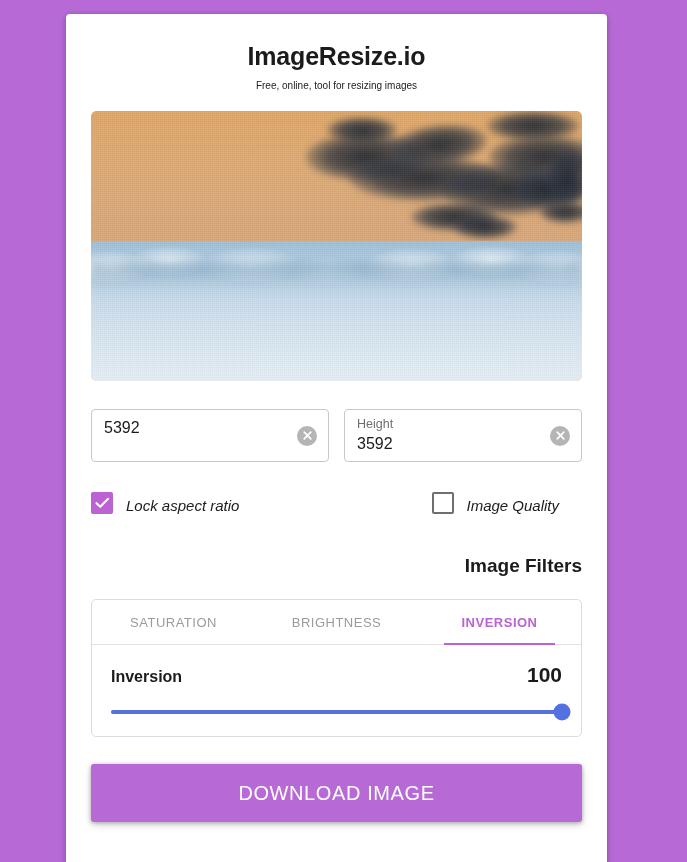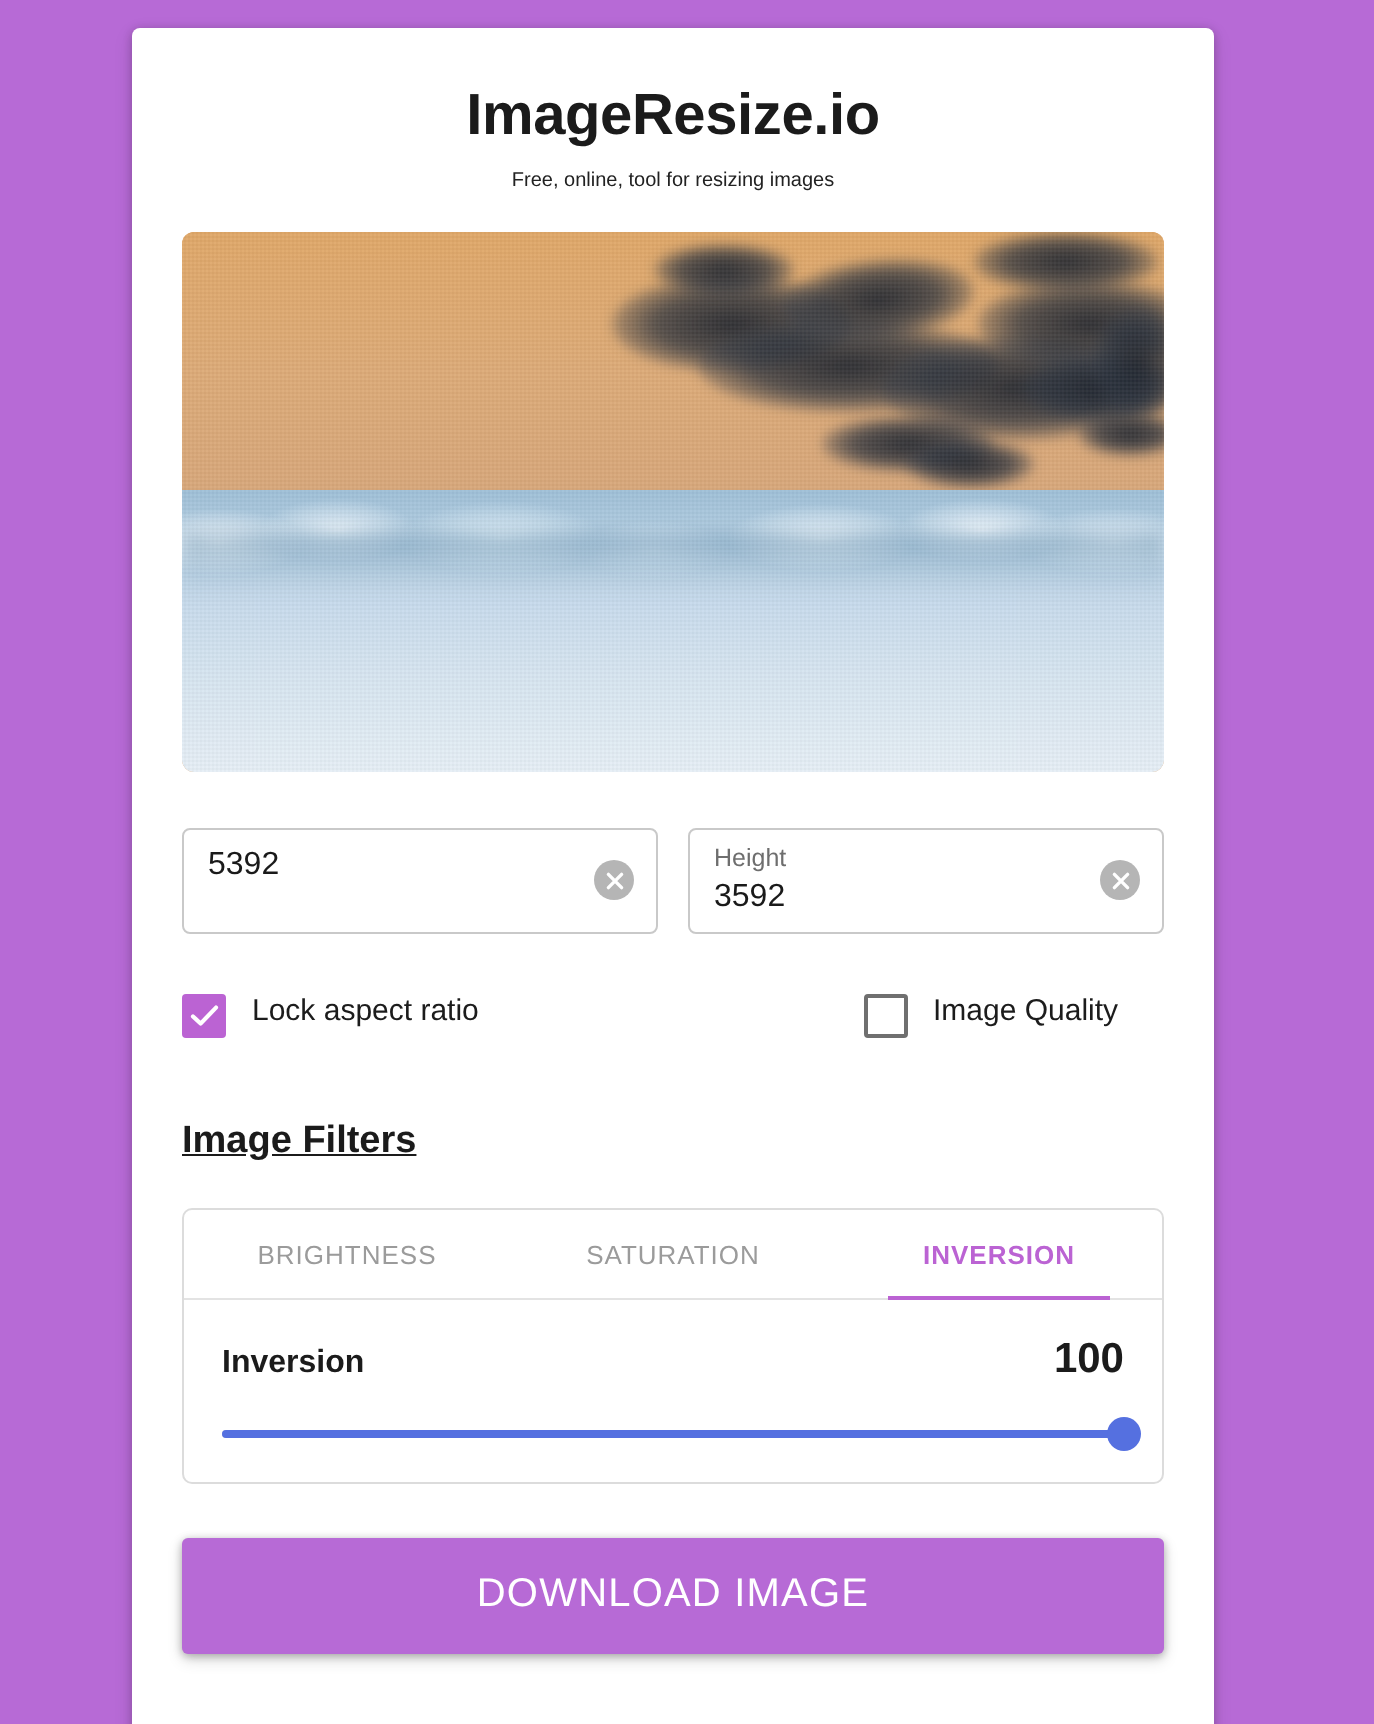--- a/index.html
+++ b/index.html
@@ -19,21 +19,21 @@
     min-height: 860px;
     background: #ffffff;
     border-radius: 4px;
     box-shadow: 0 1px 5px rgba(0,0,0,0.22), 0 3px 10px rgba(0,0,0,0.10);
     padding: 0 25px;
   }
 
   
   .app-title {
     text-align: center;
-    font-size: 29px;
+    font-size: 25px;
     font-weight: bold;
     color: #1b1b1b;
     letter-spacing: -0.2px;
     padding-top: 27px;
     line-height: 1.2;
   }
   .app-subtitle {
     text-align: center;
     font-size: 10px;
     color: #222222;
@@ -119,35 +119,35 @@
     transform: translateY(-50%);
     width: 20px; height: 20px; border-radius: 50%;
     background: #b5b5b5;
     display: flex; align-items: center; justify-content: center;
     cursor: pointer;
   }
   .clear-btn svg { display: block; }
 
   
   .checks { display: flex; margin-top: 30px; }
-  .check-col { flex: 1; display: flex; align-items: flex-start; }
+  .check-col { flex: 1; display: flex; align-items: flex-end; font-style: italic; }
   .check-col.right { padding-left: 190px; }
   .box {
     width: 22px; height: 22px; border-radius: 2px;
     display: flex; align-items: center; justify-content: center;
     cursor: pointer; flex: none;
   }
   .box.on  { background: #bb63d3; }
   .box.off { background: #fff; border: 2px solid #6f6f6f; }
   .check-label { font-size: 15px; color: #1c1c1c; margin-left: 13px; }
 
   
   .filters-title {
-    text-align: left; font-size: 19px; font-weight: bold;
-    color: #1b1b1b; margin-top: 41px; text-decoration: underline;
+    text-align: right; font-size: 19px; font-weight: bold;
+    color: #1b1b1b; margin-top: 41px;
   }
   .clear-filters {
     margin-top: 19px;
     display: inline-flex; align-items: center; gap: 20px;
     border: 1px solid #cb4420;
     border-radius: 4px;
     padding: 11px 16px;
     color: #c8411e;
     font-size: 14.5px; font-weight: bold;
     letter-spacing: 0.4px;
@@ -271,22 +271,22 @@
       <div class="box off"></div>
       <span class="check-label">Image Quality</span>
     </div>
   </div>
 
   <div class="filters-title">Image Filters</div>
 
 
   <div class="filter-panel">
     <div class="tabs">
+      <div class="tab">SATURATION</div>
       <div class="tab">BRIGHTNESS</div>
-      <div class="tab">SATURATION</div>
       <div class="tab active">INVERSION</div>
     </div>
     <div class="slider-area">
       <div class="slider-head">
         <span class="slider-name">Inversion</span>
         <span class="slider-value">100</span>
       </div>
       <div class="slider-track">
         <div class="slider-fill" style="width: 100%;"></div>
         <div class="slider-thumb" style="left: 100%;"></div>

